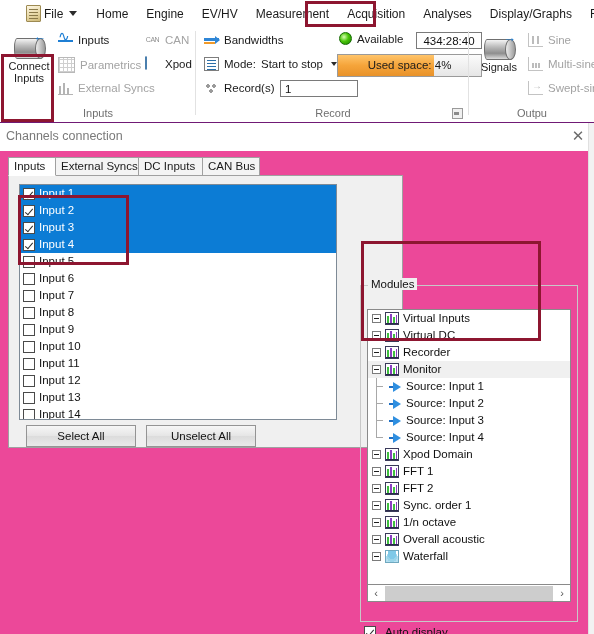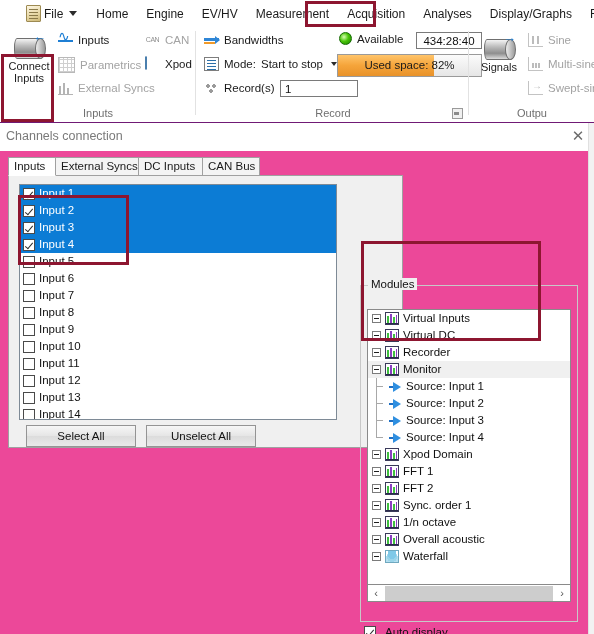--- a/index.html
+++ b/index.html
@@ -678,21 +678,21 @@
       <div class="txtbox" style="position:absolute; left:83px; top:53px; width:78px;">1</div>
 
       <div class="small-item" style="left:142px; top:5px;">
         <span class="led"></span>
         <span>Available</span>
       </div>
       <div class="txtbox" style="position:absolute; left:219px; top:5px; width:66px; text-align:center;">434:28:40</div>
 
       <div class="usedspace" style="left:140px; top:27px; width:145px; height:23px;">
         <span class="fill"></span>
-        <span class="txt">Used space: 82%</span>
+        <span class="txt">Used space: 4%</span>
       </div>
 
       <div class="rgroup-label">Record</div>
       <div class="dlg-launcher"></div>
       <div class="rgroup-sep" style="right:0;"></div>
     </div>
 
     <div class="rgroup" style="left:470px; width:124px;">
       <div class="big-btn" style="left:4px; top:6px;">
         <div class="cyl">

